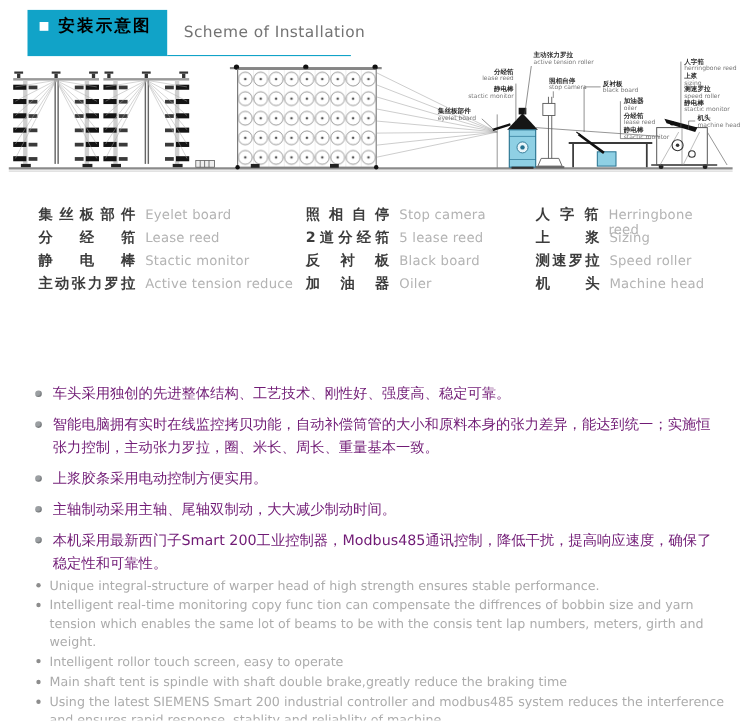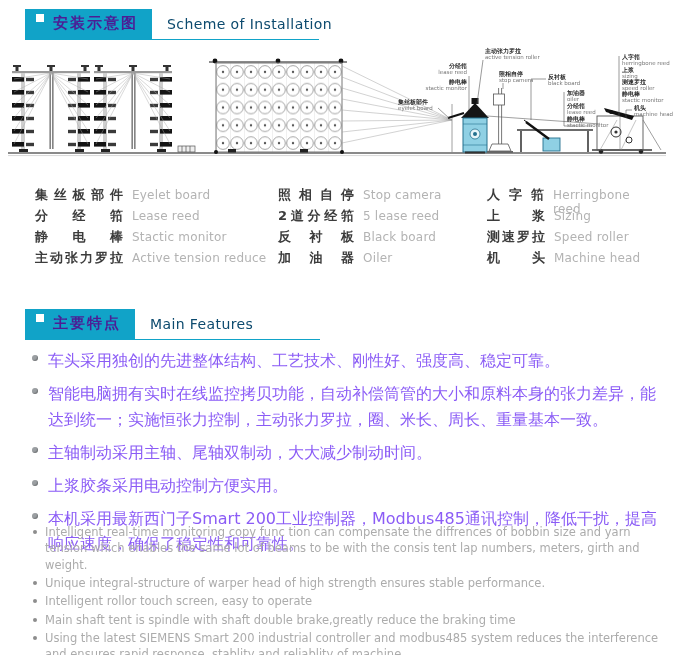--- a/index.html
+++ b/index.html
@@ -6,27 +6,27 @@
   body{
     width:673px;height:655px;background:#ffffff;position:relative;
     font-family:"DejaVu Sans","Liberation Sans",sans-serif;
     -webkit-font-smoothing:antialiased;overflow:hidden;
   }
   .page{position:absolute;inset:0;}
 
   
   .sec-header{position:absolute;left:25px;display:flex;align-items:stretch;}
   .sec-box{
-    background:#11a3c8;color:#4c1d95;font-weight:bold;font-size:15px;
-    display:flex;align-items:flex-start;gap:9px;padding:5px 14px 7px 11px;
+    background:#11a3c8;color:#000000;font-weight:bold;font-size:15px;
+    display:flex;align-items:center;gap:9px;padding:5px 14px 18px 11px;
     letter-spacing:2px;white-space:nowrap;
   }
   .sec-sq{width:8px;height:8px;background:#fff;flex:0 0 auto;}
   .sec-en{
-    color:#0c4a6e;font-size:14px;display:flex;align-items:center;
+    color:#737373;font-size:14px;display:flex;align-items:center;
     padding-left:15px;width:152px;border-bottom:1px solid #11a3c8;
     letter-spacing:.4px;white-space:nowrap;
   }
 
   
   .diagram{position:absolute;left:0;top:46px;width:673px;height:138px;}
   .diagram svg{position:absolute;left:0;top:0;}
   .dlabel{position:absolute;white-space:nowrap;}
   .dlabel .zh{display:block;font-size:6px;line-height:7px;color:#2b2b2b;font-weight:bold;}
   .dlabel .en{display:block;font-size:5.5px;line-height:6.5px;color:#777;}
@@ -39,21 +39,21 @@
   .gl-zh{font-size:13px;color:#3c3c3c;font-weight:600;display:inline-block;
     text-align:justify;text-align-last:justify;}
   .c1 .gl-zh{width:88px;}
   .c2 .gl-zh{width:76px;}
   .c3 .gl-zh{width:58px;}
   .gl-en{font-size:12px;color:#b3b3b3;margin-left:9px;letter-spacing:.2px;}
 
   
   .feat-zh{position:absolute;left:30px;top:348px;width:628px;margin:0;padding:0;list-style:none;}
   .feat-zh li{
-    position:relative;padding-left:18px;font-size:16px;color:#8b5cf6;
+    position:relative;padding-left:18px;font-size:13px;color:#701a75;
     line-height:1.62;margin-bottom:7px;
   }
   .feat-zh li::before{
     content:"";position:absolute;left:2px;top:7px;width:6px;height:6px;border-radius:50%;
     background:#9b9fa2;box-shadow:inset -1px -1px 1px rgba(0,0,0,.25);
   }
   .feat-en{position:absolute;left:30px;top:524px;width:632px;margin:0;padding:0;list-style:none;}
   .feat-en li{
     position:relative;padding-left:15px;font-size:11.5px;color:#acacac;
     line-height:1.42;margin-bottom:2px;
@@ -339,37 +339,30 @@
           <span class="gl-zh">测速罗拉</span>
           <span class="gl-en">Speed roller</span>
         </div>
       <div class="gl-row">
           <span class="gl-zh">机头</span>
           <span class="gl-en">Machine head</span>
         </div>
     </div>
   </div>
 
-  <div class="sec-header" style="top:309px;">
-    <div class="sec-box">
-      <span class="sec-sq"></span>
-      <span>主要特点</span>
-    </div>
-    <div class="sec-en" style="width:170px;">Main Features</div>
-  </div>
 
   <ul class="feat-zh">
     <li>车头采用独创的先进整体结构、工艺技术、刚性好、强度高、稳定可靠。</li>
     <li>智能电脑拥有实时在线监控拷贝功能，自动补偿筒管的大小和原料本身的张力差异，能达到统一；实施恒张力控制，主动张力罗拉，圈、米长、周长、重量基本一致。</li>
+    <li>上浆胶条采用电动控制方便实用。</li>
     <li>主轴制动采用主轴、尾轴双制动，大大减少制动时间。</li>
-    <li>上浆胶条采用电动控制方便实用。</li>
     <li>本机采用最新西门子Smart 200工业控制器，Modbus485通讯控制，降低干扰，提高响应速度，确保了稳定性和可靠性。</li>
   </ul>
 
   <ul class="feat-en">
+    <li>Unique integral-structure of warper head of high strength ensures stable performance.</li>
     <li>Intelligent real-time monitoring copy func tion can compensate the diffrences of bobbin size and yarn tension which enables the same lot of beams to be with the consis tent lap numbers, meters, girth and weight.</li>
-    <li>Unique integral-structure of warper head of high strength ensures stable performance.</li>
     <li>Intelligent rollor touch screen, easy to operate</li>
     <li>Main shaft tent is spindle with shaft double brake,greatly reduce the braking time</li>
     <li>Using the latest SIEMENS Smart 200 industrial controller and modbus485 system reduces the interference and ensures rapid response, stablity and reliablity of machine.</li>
   </ul>
 
 </div>
 
 </body></html>

